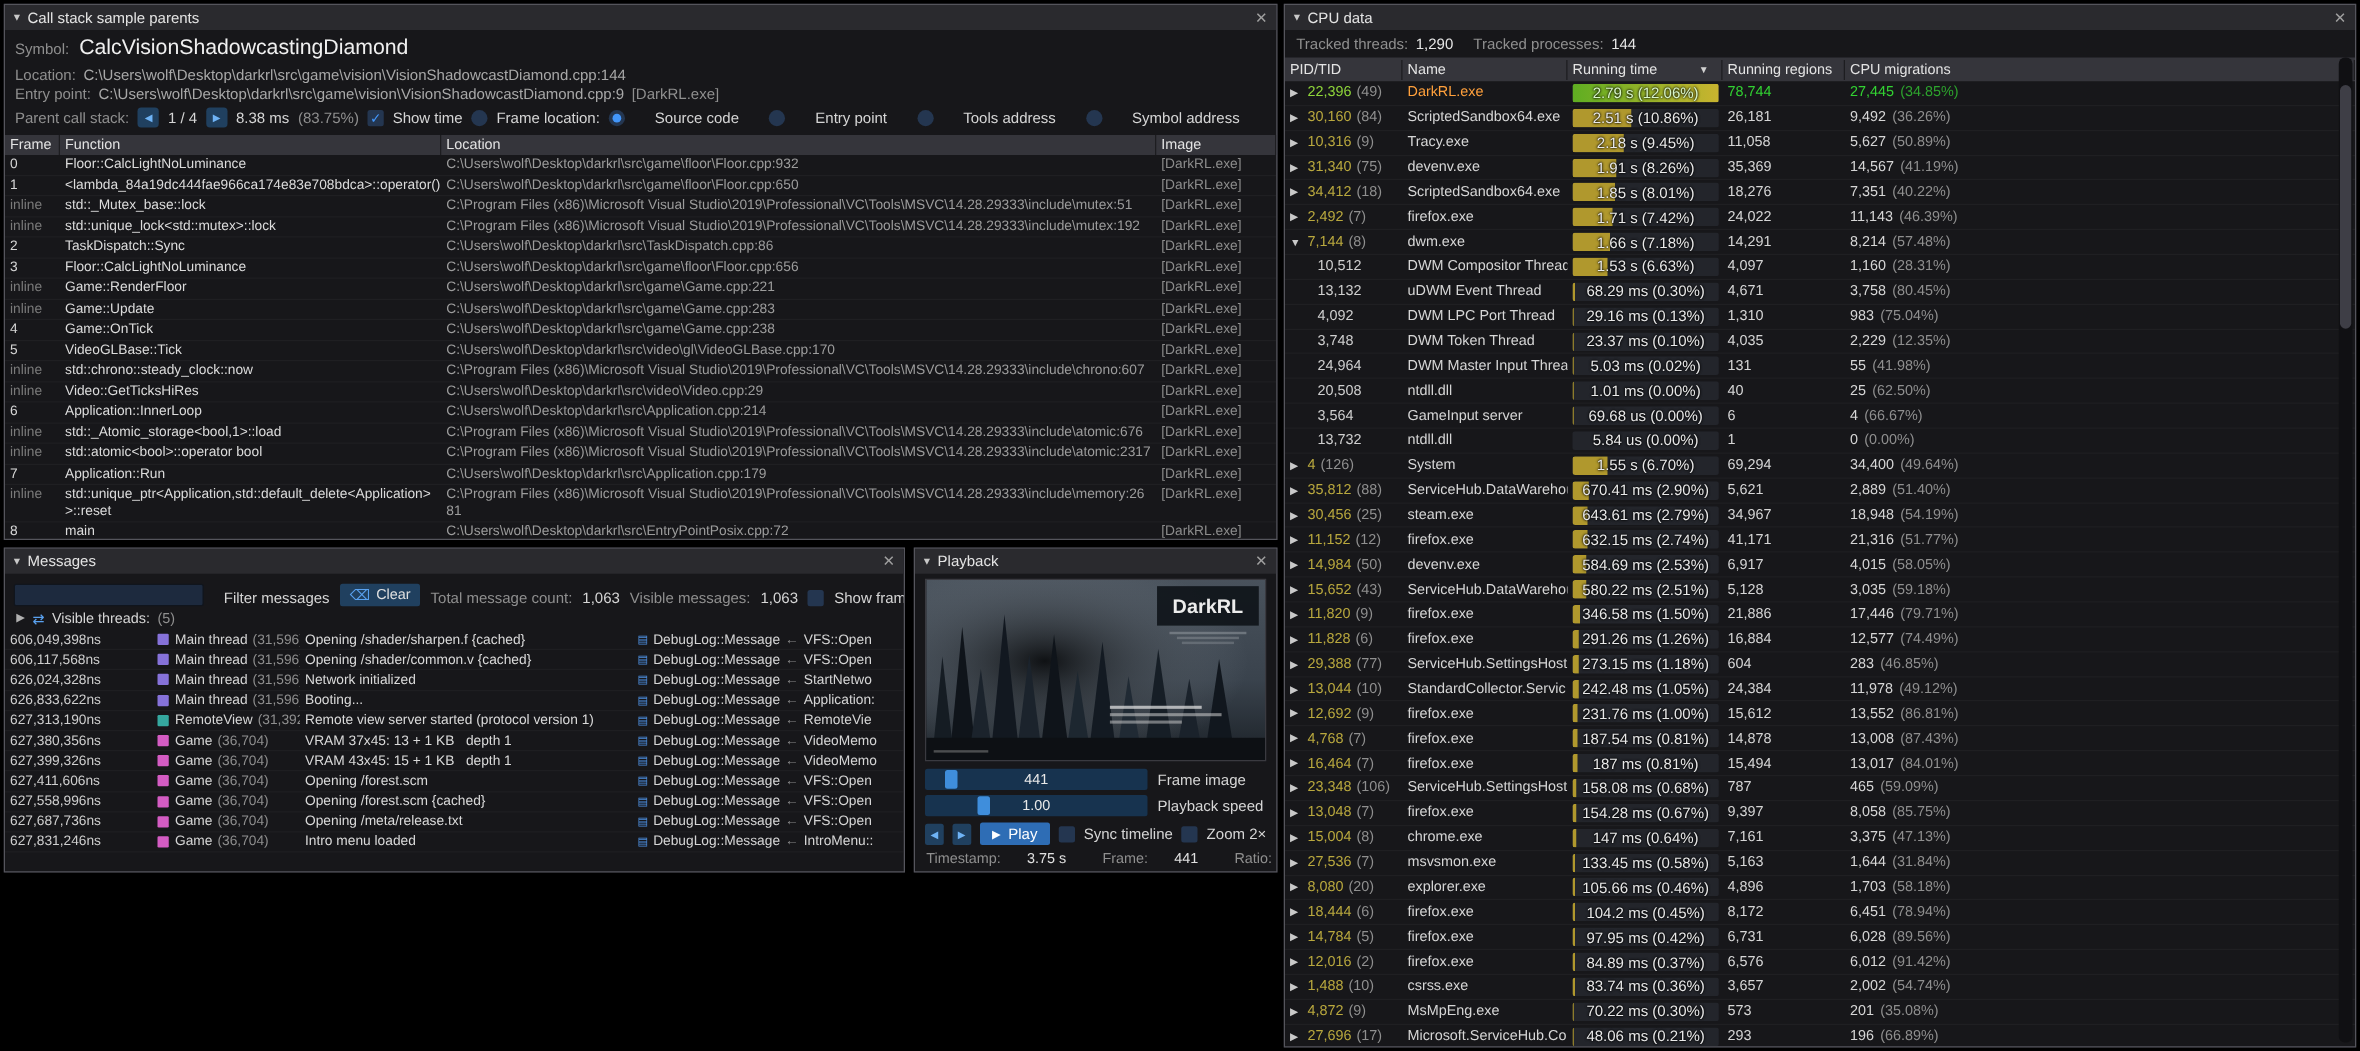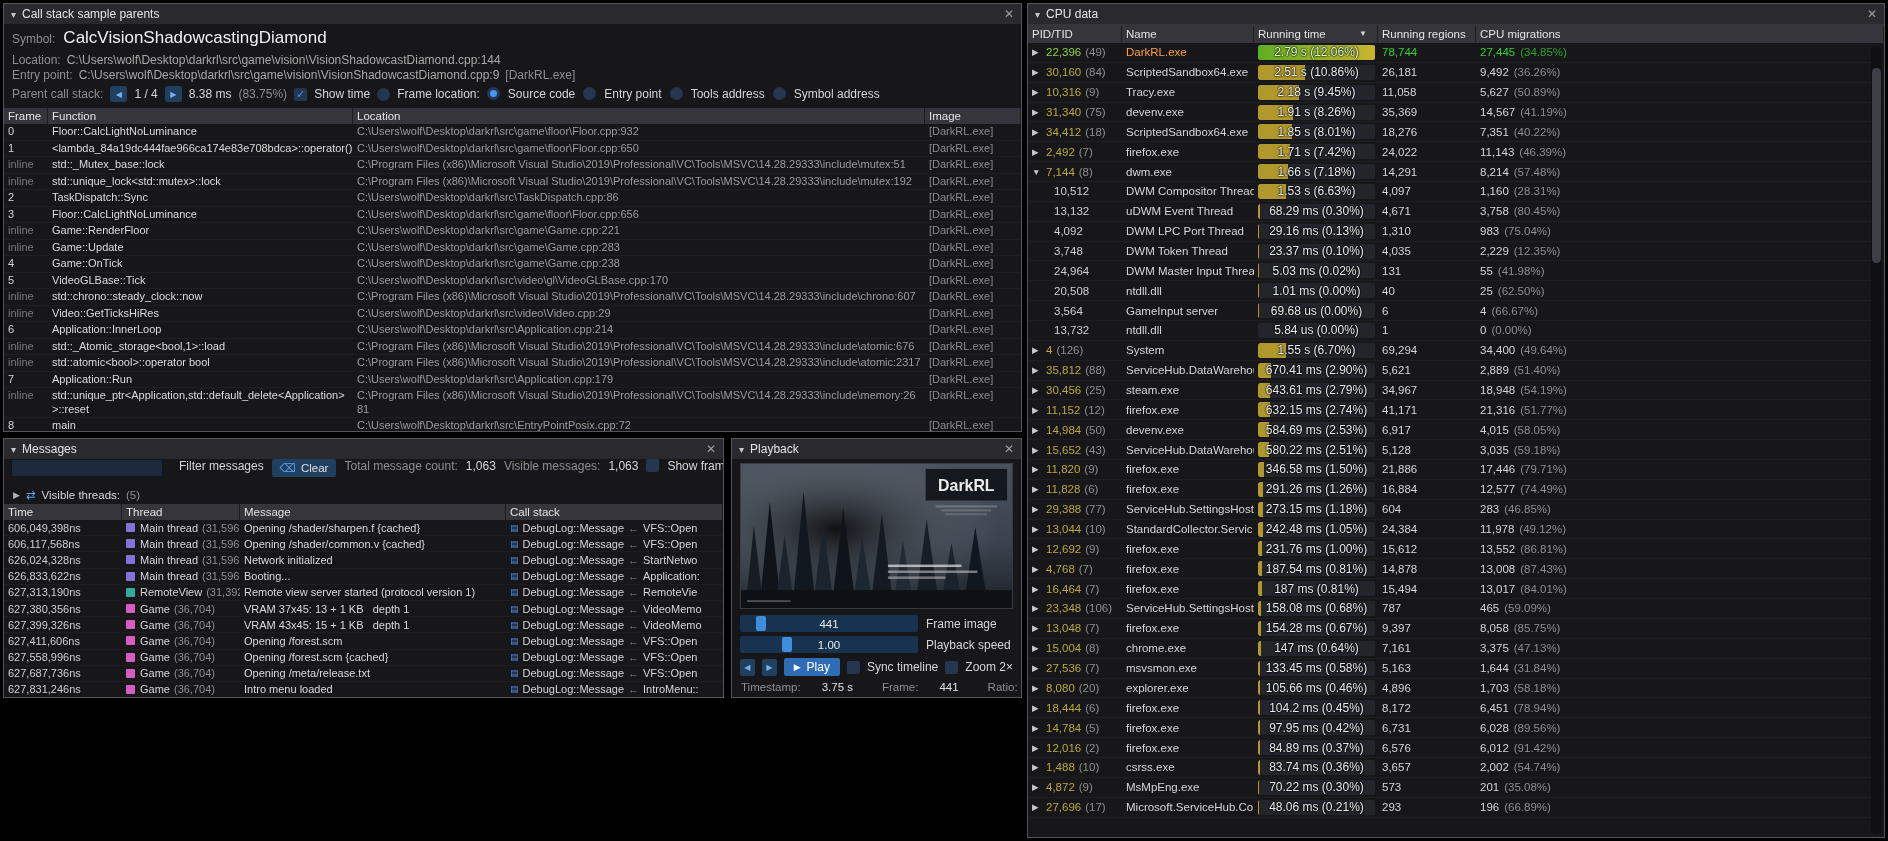--- a/index.html
+++ b/index.html
@@ -36,21 +36,21 @@
   .cs-row>span{padding:1px 4px;white-space:nowrap;overflow:hidden;line-height:13.5px}
   .c-frame{color:#d6d6d6}
   .c-frame.inline{color:#7a7a7a}
   .c-func{color:#dcdcdc}
   .c-loc{color:#9c9c9c}
   .c-img{color:#8c8c8c}
   .cs-row.wrap>span{white-space:normal;word-break:break-all}
 
   
   #p-messages{left:3px;top:438px;width:721px;height:260px}
-  .msg-toolbar{height:26px;display:flex;align-items:flex-start;gap:8px;padding:0 7px;flex:none;white-space:nowrap}
+  .msg-toolbar{height:26px;display:flex;align-items:flex-end;gap:8px;padding:0 7px;flex:none;white-space:nowrap}
   .filter-input{width:158px;height:18px;background:#1d2a3e;border:1px solid #10151d;border-radius:2px;
     color:#e0e0e0;font-size:11px;padding:0 4px;outline:none}
   .btn{background:#20405f;border-radius:2px;padding:2px 8px;display:inline-flex;align-items:center;gap:5px;
     color:#e0e0e0;font-size:11.5px;cursor:default}
   .blue-ic{color:#5aa2f0}
   .msg-threadsrow{height:19px;display:flex;align-items:center;gap:6px;padding:0 9px;flex:none;font-size:11.5px}
   .treearrow{color:#b0b0b0;font-size:9px}
   .grid-msg{display:grid;grid-template-columns:118px 118px 266px 1fr}
   #msg-rows{flex:1;overflow:hidden}
   .msg-row{height:16.2px;border-bottom:1px solid rgba(255,255,255,0.03);font-size:11px;align-items:center}
@@ -140,21 +140,21 @@
       <span class="dim">Parent call stack:</span>
       <span class="navbtn">◀</span>
       <span>1 / 4</span>
       <span class="navbtn">▶</span>
       <span>8.38 ms</span>
       <span class="dim">(83.75%)</span>
       <span class="checkbox checked"></span>
       <span>Show time</span>
       <span class="radio"></span>
       <span>Frame location:</span>
-      <span id="cs-options" style="display:inline-flex;align-items:flex-start;gap:8px">
+      <span id="cs-options" style="display:inline-flex;align-items:flex-end;gap:24px">
           <span class="radio selected"></span>
           <span>Source code</span>
           <span class="radio"></span>
           <span>Entry point</span>
           <span class="radio"></span>
           <span>Tools address</span>
           <span class="radio"></span>
           <span>Symbol address</span>
         </span>
     </div>
@@ -298,26 +298,20 @@
     <span class="dim">Visible messages:</span>
     <span>1,063</span>
     <span class="checkbox"></span>
     <span>Show frame</span>
   </div>
   <div class="msg-threadsrow">
     <span class="treearrow">▶</span>
     <span class="blue-ic">⇄</span>
     <span>Visible threads:</span>
     <span class="dim">(5)</span>
-  </div>
-  <div class="grid-msg thead">
-    <span>Time</span>
-    <span>Thread</span>
-    <span>Message</span>
-    <span>Call stack</span>
   </div>
   <div id="msg-rows">
       <div class="msg-row grid-msg">
         <span class="m-time">606,049,398ns</span>
         <span class="m-thread">
           <span class="thread-square" style="background: rgb(134, 114, 217);"></span>
           <span>Main thread</span>
           <span class="dim">(31,596)</span>
         </span>
         <span class="m-msg">Opening /shader/sharpen.f {cached}</span>
@@ -561,20 +555,26 @@
     <span class="v">1.93 bpp</span>
   </div>
 </div>
 
 <div class="panel" id="p-cpu">
   <div class="titlebar">
     <span class="tri">▾</span>
     <span class="title">CPU data</span>
     <span class="close">✕</span>
   </div>
+  <div class="cpu-stats">
+    <span class="dim">Tracked threads:</span>
+    <span class="v">1,290</span>
+    <span class="dim">Tracked processes:</span>
+    <span class="v">144</span>
+  </div>
   <div class="grid-cpu thead cpu-head">
     <span>PID/TID</span>
     <span>Name</span>
     <span>
       <span>Running time</span>
       <span class="sort-arrow">▼</span>
     </span>
     <span>Running regions</span>
     <span>CPU migrations</span>
   </div>

